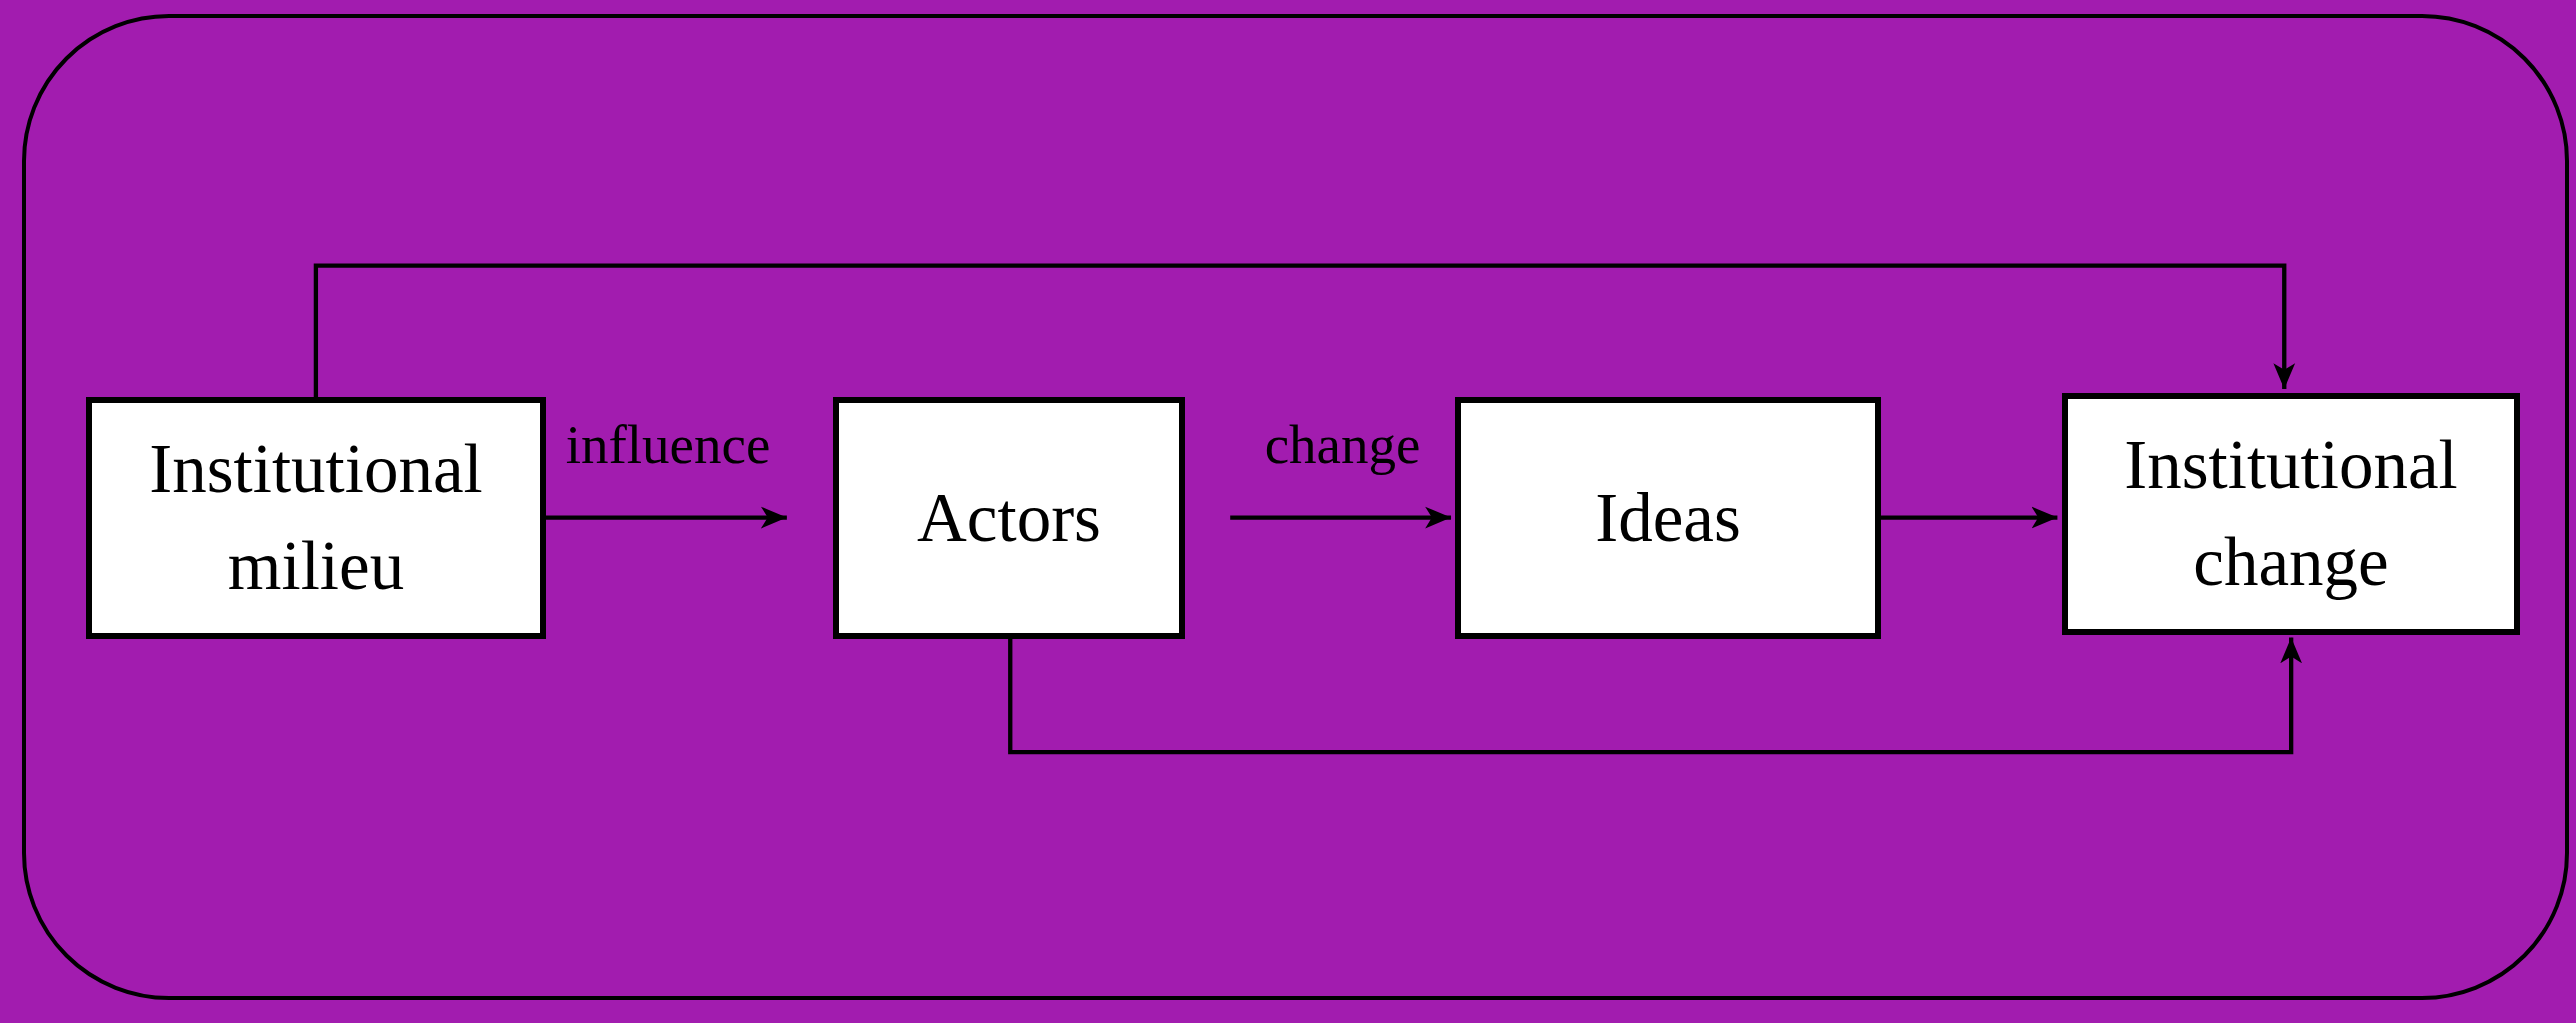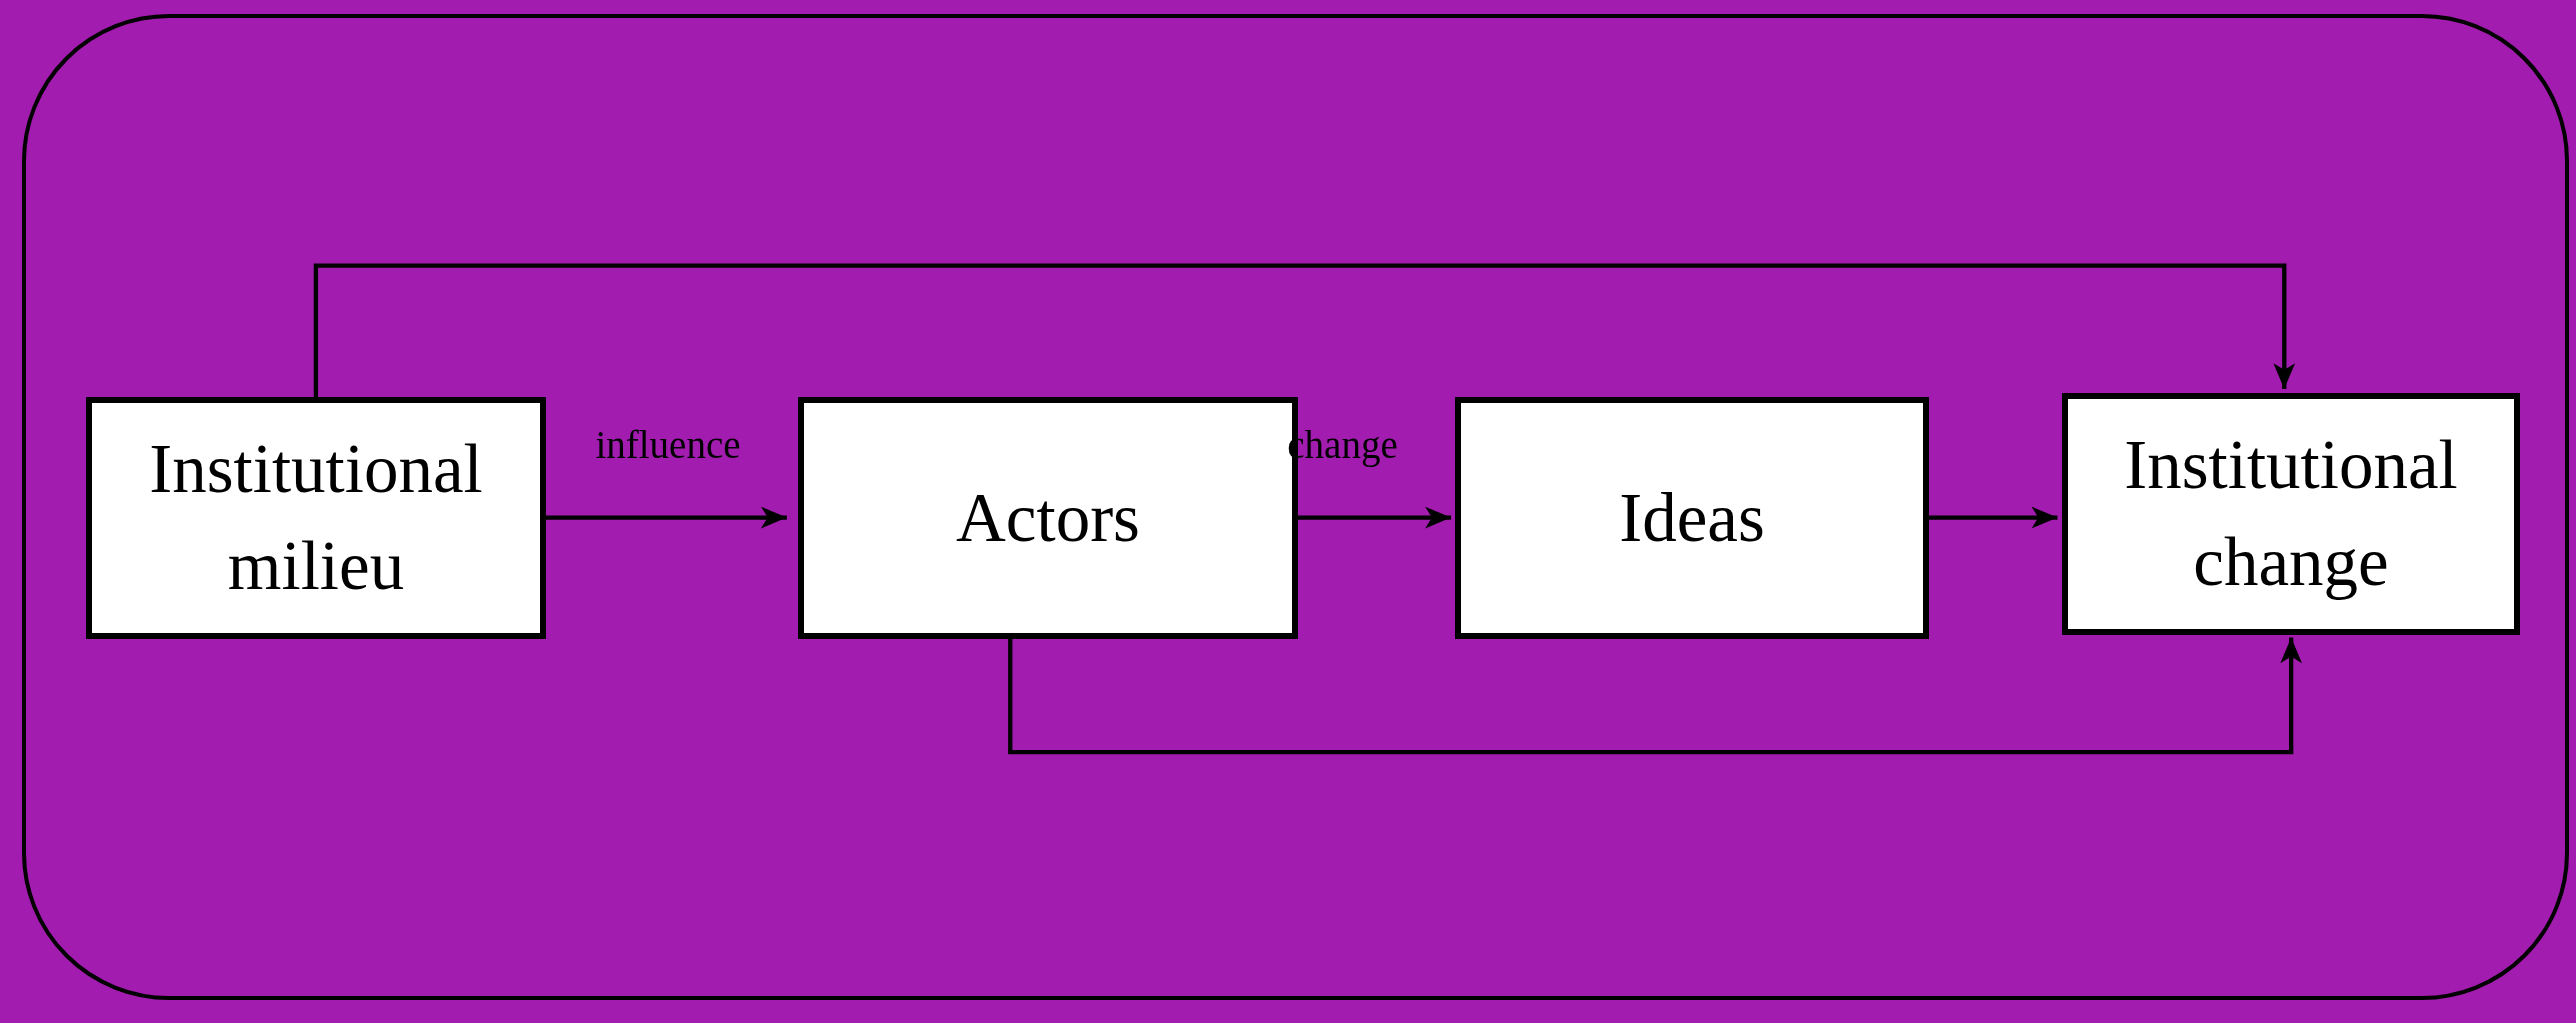--- a/index.html
+++ b/index.html
@@ -50,26 +50,26 @@
     justify-content: center;
     text-align: center;
     font-size: 69px;
     line-height: 97px;
   }
   .node-line {
     display: block;
     white-space: nowrap;
   }
   .node-institutional-milieu { left: 86px; top: 397px; width: 460px; height: 242px; }
-  .node-actors               { left: 798px; top: 397px; width: 500px; height: 242px; }
-  .node-ideas                { left: 1455px; top: 397px; width: 474px; height: 242px; }
+  .node-actors               { left: 833px; top: 397px; width: 352px; height: 242px; }
+  .node-ideas                { left: 1455px; top: 397px; width: 426px; height: 242px; }
   .node-institutional-change { left: 2062px; top: 393px; width: 458px; height: 242px; }
   .edge-label {
     position: absolute;
-    font-size: 39px;
+    font-size: 55px;
     line-height: 66px;
     text-align: center;
     white-space: nowrap;
   }
   .label-influence { left: 545px; top: 412px; width: 246px; }
   .label-change    { left: 1230px; top: 412px; width: 225px; }
 </style>
 </head>
 <body>
 

